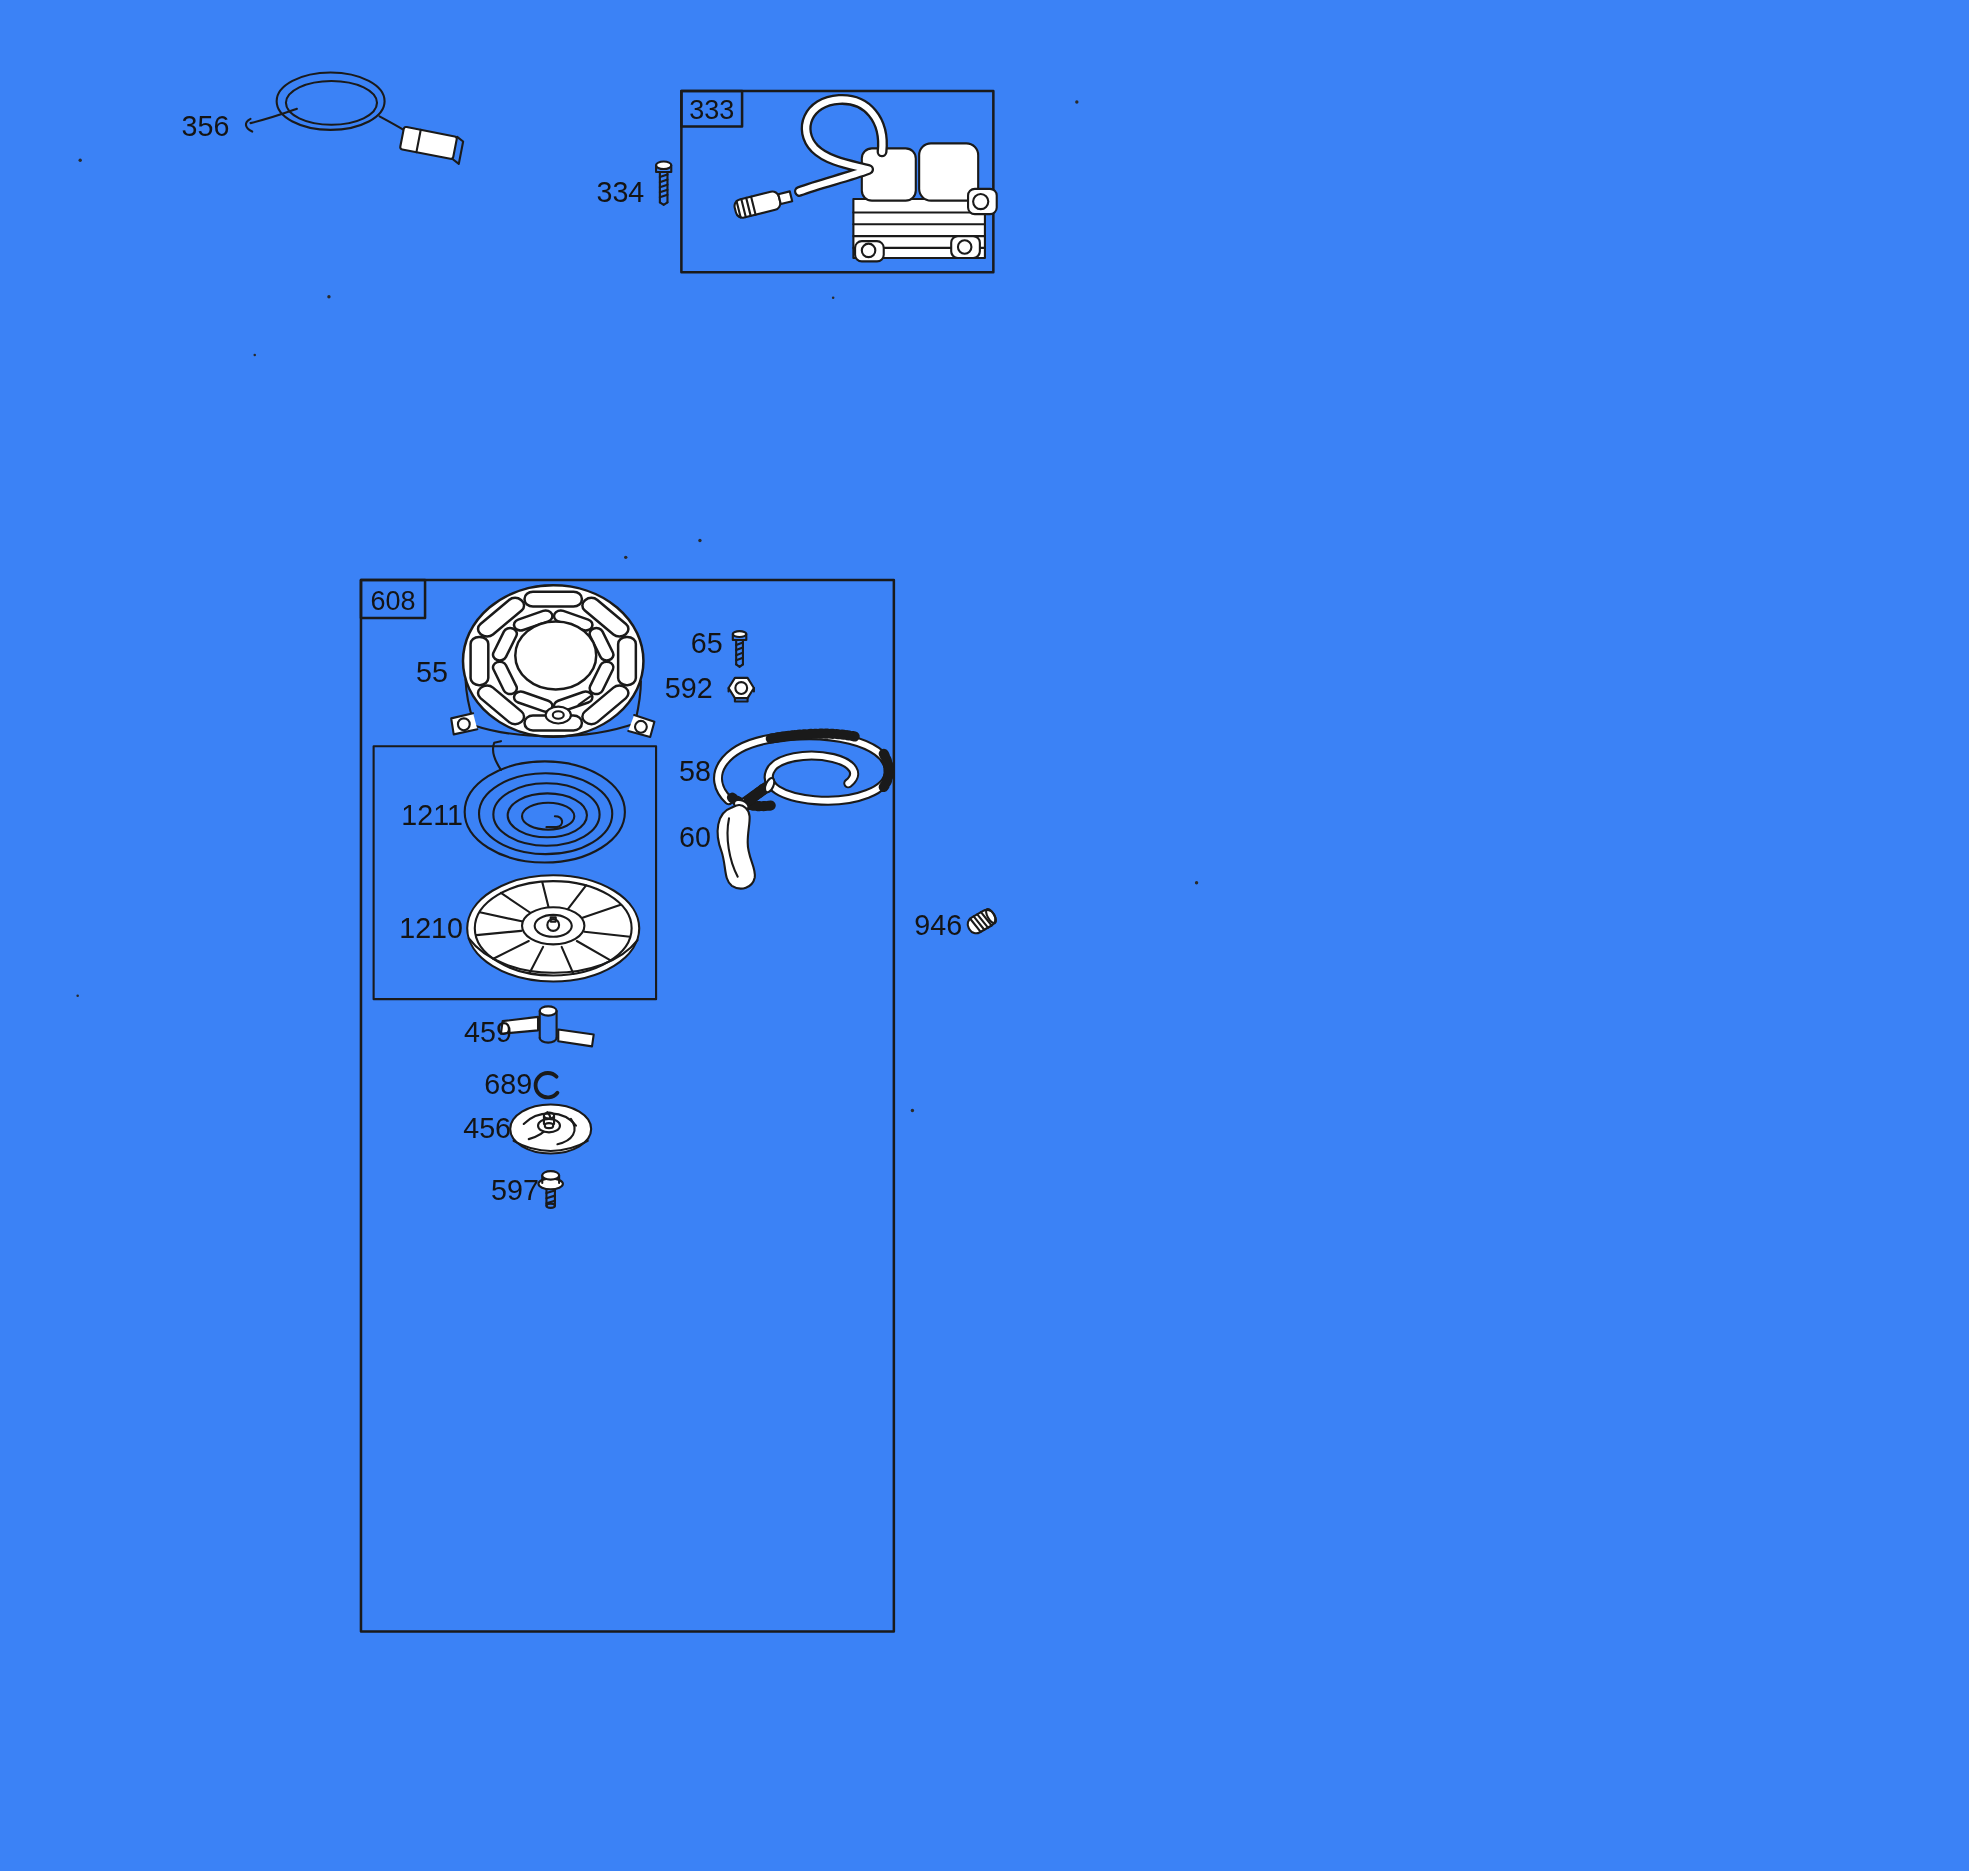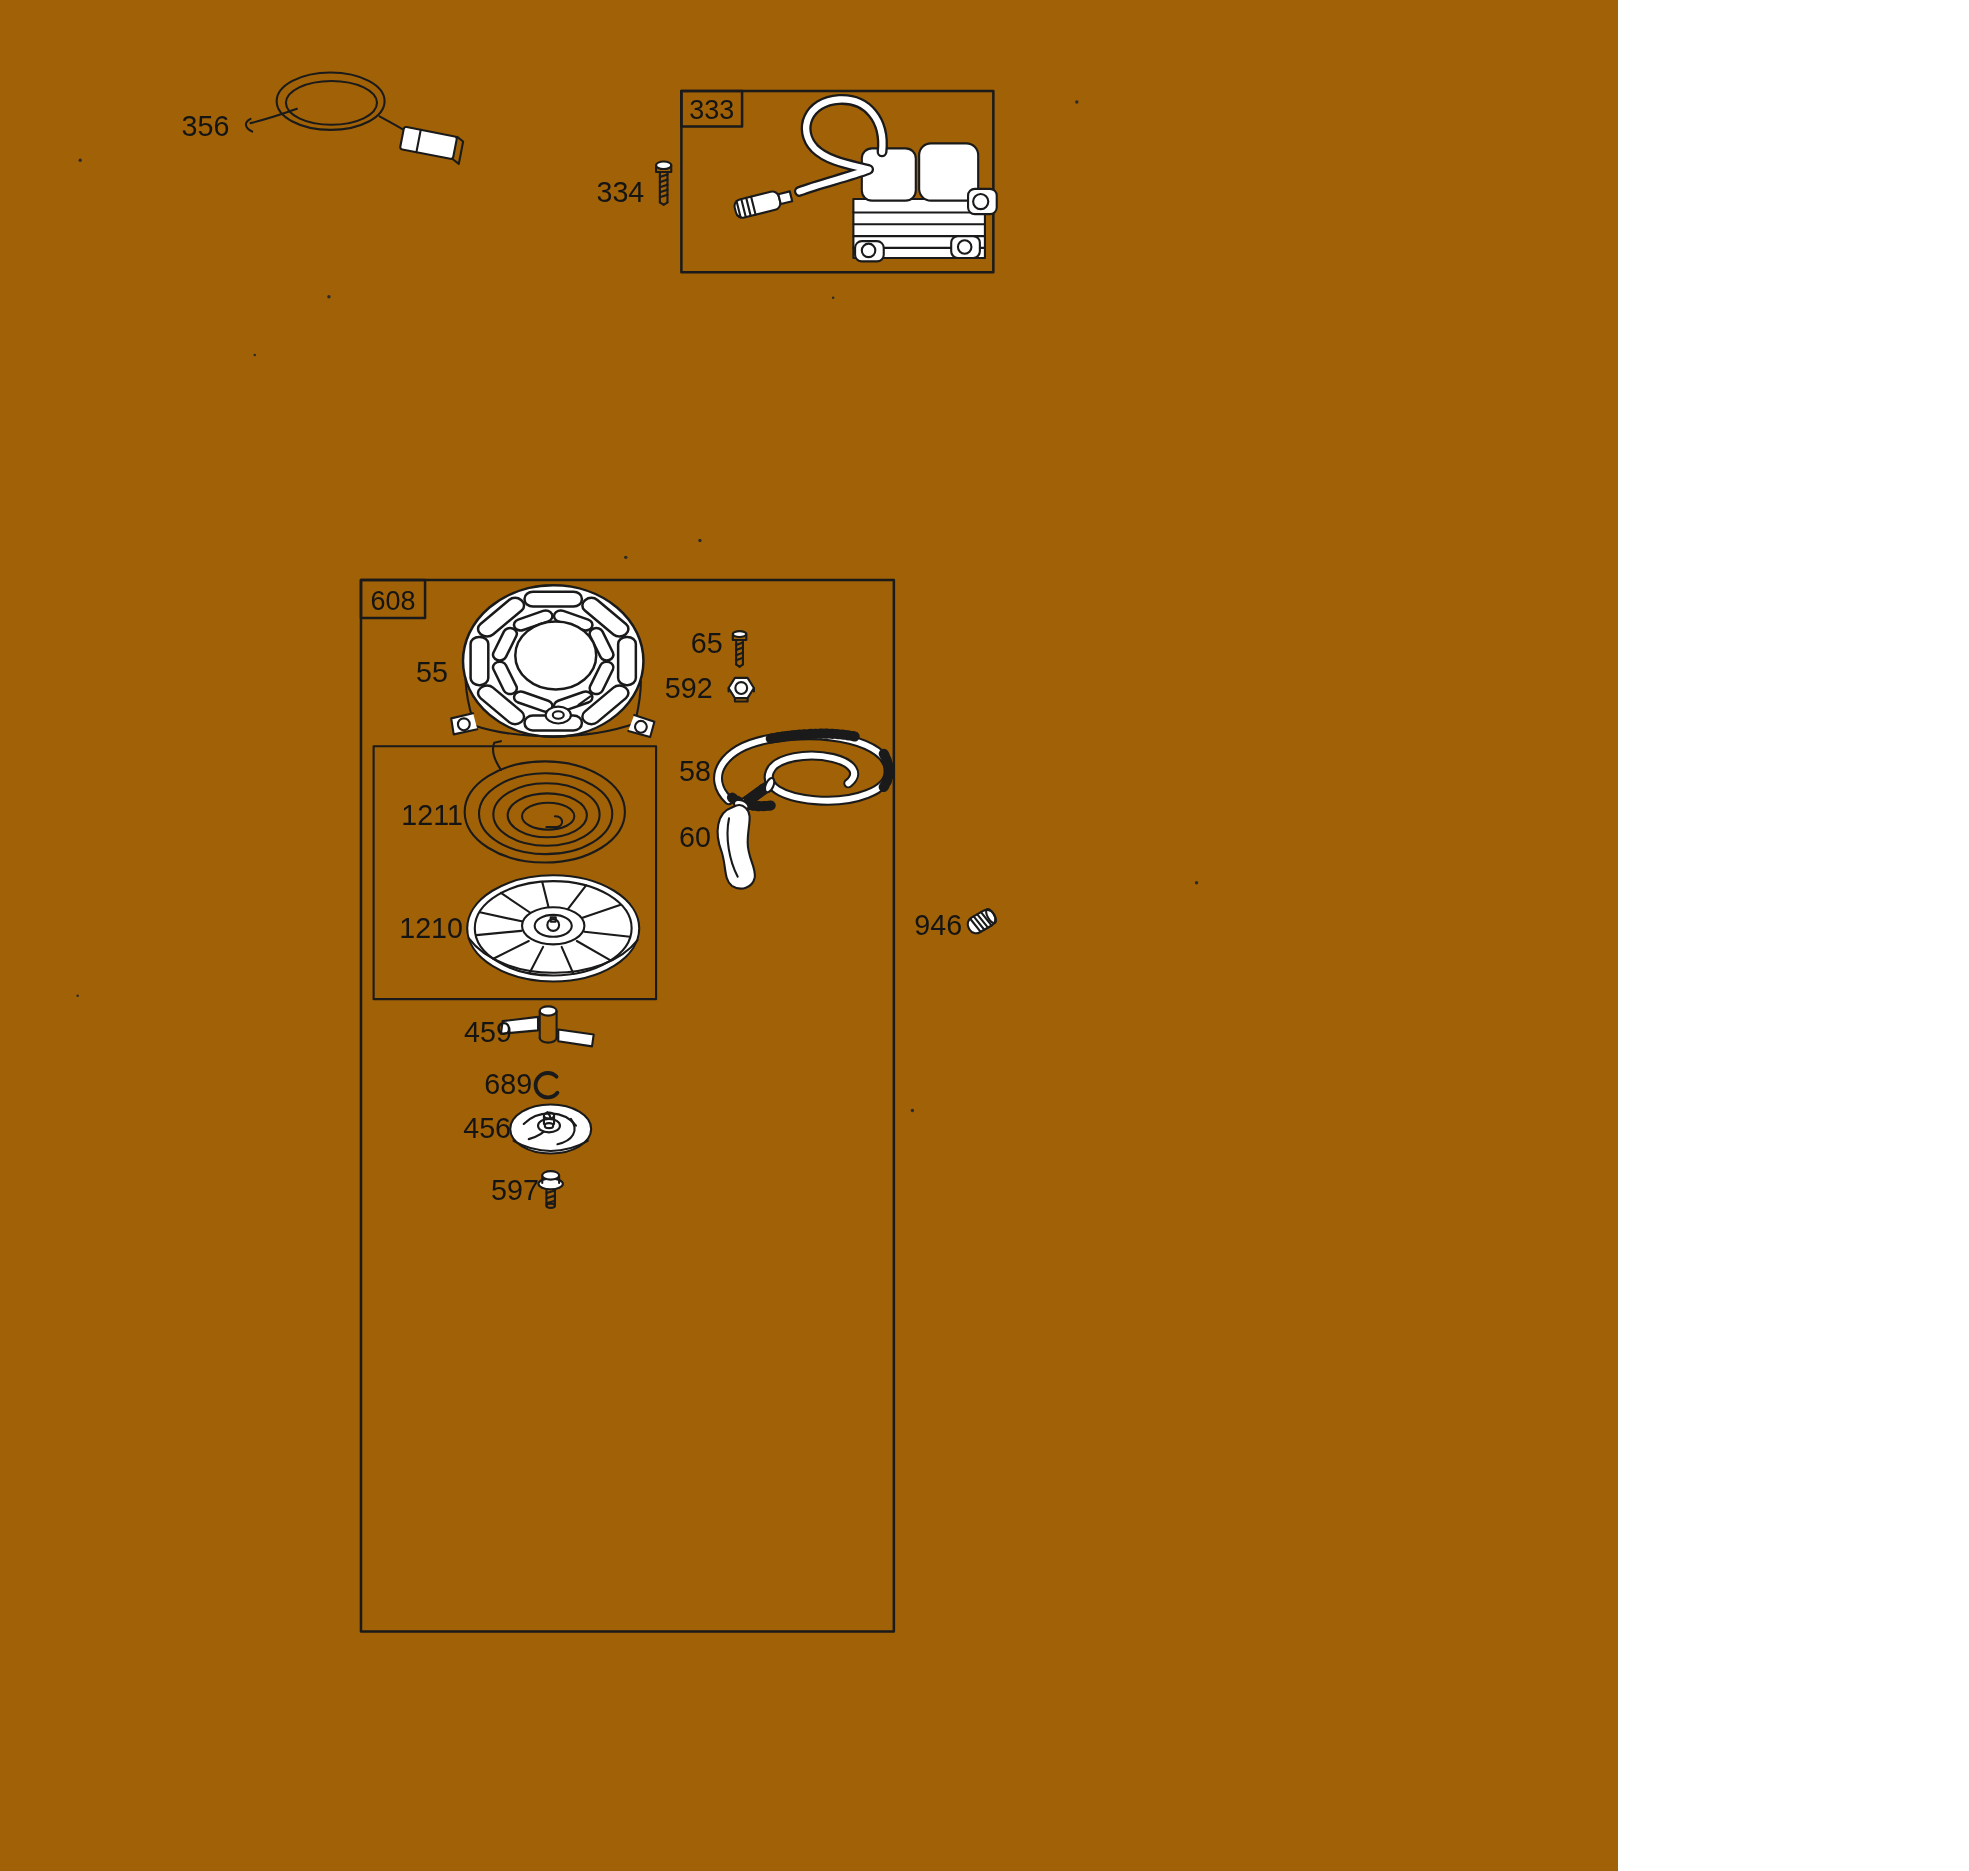--- a/index.html
+++ b/index.html
@@ -1,16 +1,16 @@
 <!DOCTYPE html>
 <html style="font-size:13.5px"><head>
 <meta charset="utf-8">
 <style>
   html,body{margin:0;padding:0;background:#ffffff;}
-  .page{position:relative;width:1618px;height:1871px;background:#a16207;overflow:hidden;
+  .page{position:relative;width:1969px;height:1871px;background:#3b82f6;overflow:hidden;
         font-family:"Liberation Sans",sans-serif;}
   .diagram-svg{position:absolute;left:0;top:0;}
   .callout{font-family:"Liberation Sans",sans-serif;font-size:34px;fill:#141414;stroke:none;}
   .boxnum{font-family:"Liberation Sans",sans-serif;font-size:32px;fill:#141414;stroke:none;}
 </style>
 </head>
 <body>
 
 <div class="page">
 <svg class="diagram-svg" width="1969" height="1871" viewBox="0 0 2335 2219" fill="none" stroke="#1a1a1a" stroke-width="2.5" stroke-linecap="round" stroke-linejoin="round">

